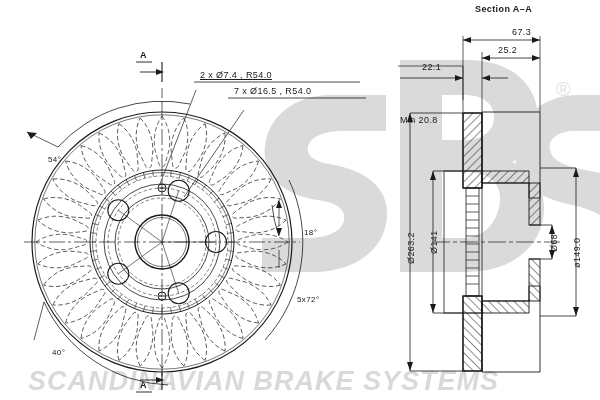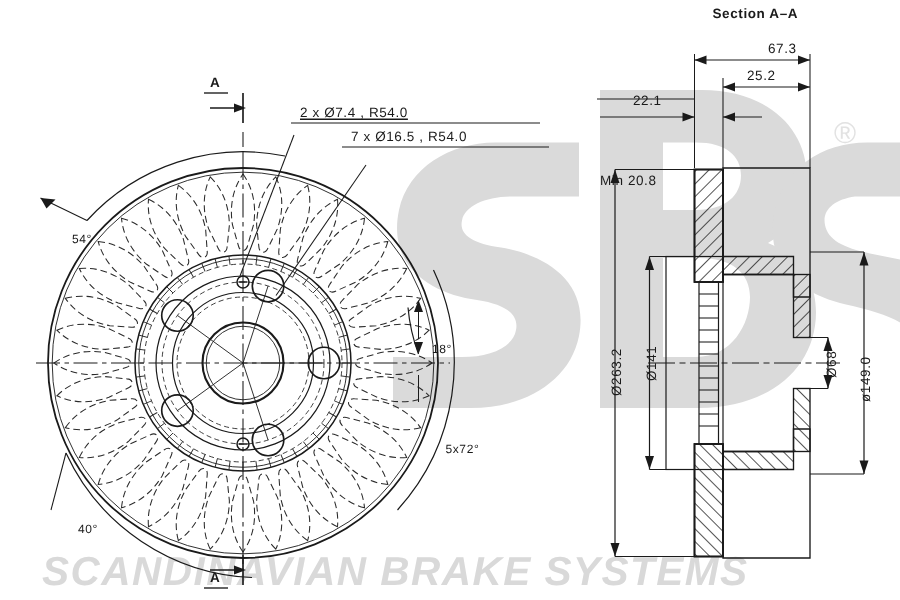--- a/index.html
+++ b/index.html
@@ -402,21 +402,21 @@
     <g stroke="#1a1a1a" stroke-width="0.8" fill="none">
       <line x1="194" y1="82" x2="360" y2="82"></line>
       <line x1="228" y1="98" x2="366" y2="98"></line>
     </g>
   </svg>
 
   <div class="txt" style="left:200px;top:70px;text-decoration:underline;">2 x Ø7.4 ,  R54.0</div>
   <div class="txt" style="left:234px;top:86px;">7 x Ø16.5 ,  R54.0</div>
   <div class="txt sm" style="left:28px;top:155px;margin-left:20px;">54°</div>
   <div class="txt sm" style="left:52px;top:348px;">40°</div>
-  <div class="txt sm" style="left:288px;top:228px;">18°</div>
+  <div class="txt sm" style="left:304px;top:228px;">18°</div>
   <div class="txt sm" style="left:297px;top:295px;">5x72°</div>
   <div class="txt" style="left:140px;top:50px;font-weight:bold;">A</div>
   <div class="txt" style="left:140px;top:380px;font-weight:bold;">A</div>
 
   <svg class="lyr" viewBox="0 0 600 400">
     <defs>
       <pattern id="hatchR" width="6" height="6" patternTransform="rotate(45)" patternUnits="userSpaceOnUse">
         <line x1="0" y1="0" x2="0" y2="6" stroke="#1a1a1a" stroke-width="1"></line>
       </pattern>
       <pattern id="hatchL" width="6" height="6" patternTransform="rotate(-45)" patternUnits="userSpaceOnUse">

